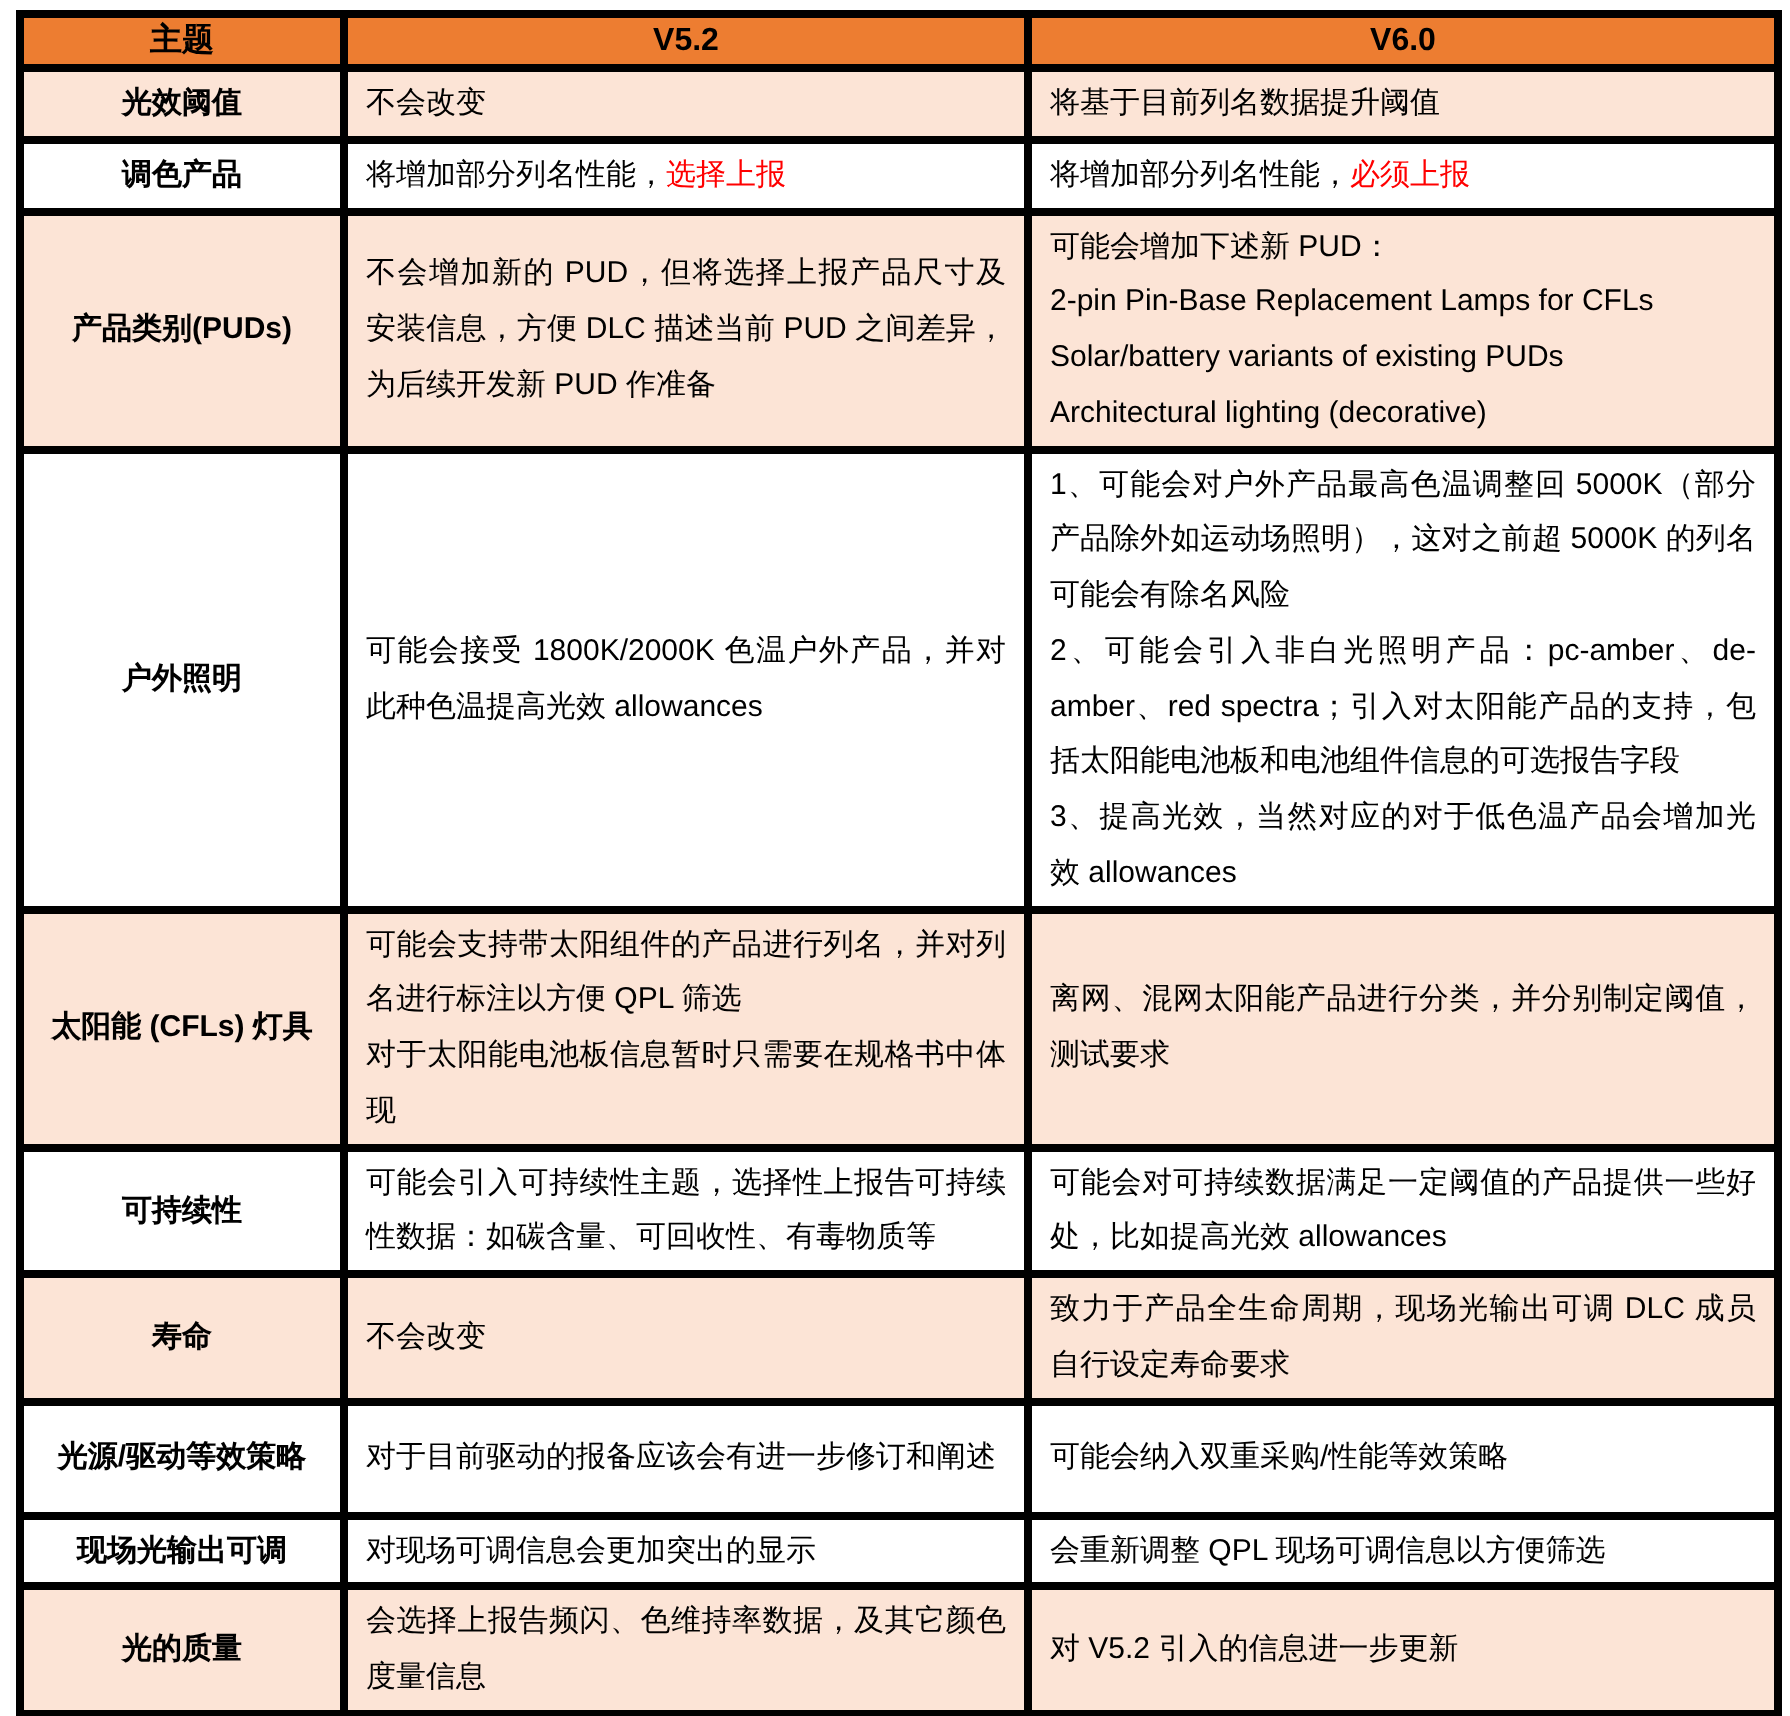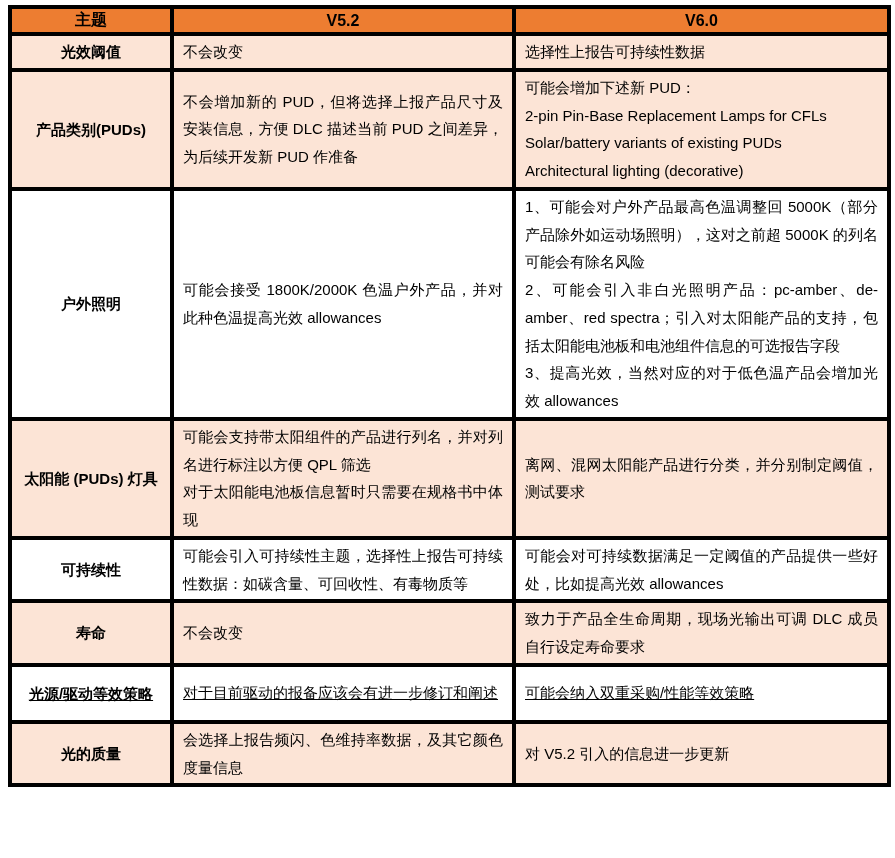--- a/index.html
+++ b/index.html
@@ -56,21 +56,21 @@
   .red { color: #ff0000; }
   
   tr.hdr   { height: 27px; }
   tr.r0    { height: 34px; }
   tr.r1    { height: 33px; }
   tr.r2    { height: 109px; }
   tr.r3    { height: 219px; }
   tr.r4    { height: 113px; }
   tr.r5    { height: 57px; border-radius: 10px; }
   tr.r6    { height: 55px; margin-top: 37px; }
-  tr.r7    { height: 57px; text-decoration: underline; }
+  tr.r7    { height: 57px; }
   tr.r8    { height: 60px; }
   tr.r9    { height: 34px; }
   tr.r10   { height: 45px; }
 </style>
 </head>
 <body>
 
 <div class="page">
   <table class="cmp">
     <colgroup>
@@ -82,21 +82,26 @@
       <tr class="hdr">
         <th>主题</th>
         <th>V5.2</th>
         <th>V6.0</th>
       </tr>
     </thead>
     <tbody>
       <tr class="r0 peach">
         <td class="topic">光效阈值</td>
         <td class="body"><span>不会改变</span></td>
-        <td class="body"><span>选择性上报告可持续性数据</span></td>
+        <td class="body"><span>将基于目前列名数据提升阈值</span></td>
+      </tr>
+      <tr class="r1 white">
+        <td class="topic">调色产品</td>
+        <td class="body"><span>将增加部分列名性能，</span><span class="red">选择上报</span></td>
+        <td class="body"><span>将增加部分列名性能，</span><span class="red">必须上报</span></td>
       </tr>
       <tr class="r2 peach">
         <td class="topic">产品类别(PUDs)</td>
         <td class="body"><span>不会增加新的 PUD，但将选择上报产品尺寸及安装信息，方便 DLC 描述当前 PUD 之间差异，为后续开发新 PUD 作准备</span></td>
         <td class="body">
           <div class="ln">可能会增加下述新 PUD：</div>
           <div class="ln">2-pin Pin-Base Replacement Lamps for CFLs</div>
           <div class="ln">Solar/battery variants of existing PUDs</div>
           <div class="ln">Architectural lighting (decorative)</div>
         </td>
@@ -104,21 +109,21 @@
       <tr class="r3 white">
         <td class="topic">户外照明</td>
         <td class="body"><span>可能会接受 1800K/2000K 色温户外产品，并对此种色温提高光效 allowances</span></td>
         <td class="body">
           <div class="ln">1、可能会对户外产品最高色温调整回 5000K（部分产品除外如运动场照明），这对之前超 5000K 的列名可能会有除名风险</div>
           <div class="ln">2、可能会引入非白光照明产品：pc-amber、de-amber、red spectra；引入对太阳能产品的支持，包括太阳能电池板和电池组件信息的可选报告字段</div>
           <div class="ln">3、提高光效，当然对应的对于低色温产品会增加光效 allowances</div>
         </td>
       </tr>
       <tr class="r4 peach">
-        <td class="topic">太阳能 (PUDs) 灯具</td>
+        <td class="topic">太阳能 (CFLs) 灯具</td>
         <td class="body">
           <div class="ln">可能会支持带太阳组件的产品进行列名，并对列名进行标注以方便 QPL 筛选</div>
           <div class="ln">对于太阳能电池板信息暂时只需要在规格书中体现</div>
         </td>
         <td class="body"><span>离网、混网太阳能产品进行分类，并分别制定阈值，测试要求</span></td>
       </tr>
       <tr class="r5 white">
         <td class="topic">可持续性</td>
         <td class="body"><span>可能会引入可持续性主题，选择性上报告可持续性数据：如碳含量、可回收性、有毒物质等</span></td>
         <td class="body"><span>可能会对可持续数据满足一定阈值的产品提供一些好处，比如提高光效 allowances</span></td>
@@ -126,20 +131,25 @@
       <tr class="r6 peach">
         <td class="topic">寿命</td>
         <td class="body"><span>不会改变</span></td>
         <td class="body"><span>致力于产品全生命周期，现场光输出可调 DLC 成员自行设定寿命要求</span></td>
       </tr>
       <tr class="r7 white">
         <td class="topic">光源/驱动等效策略</td>
         <td class="body"><span>对于目前驱动的报备应该会有进一步修订和阐述</span></td>
         <td class="body"><span>可能会纳入双重采购/性能等效策略</span></td>
       </tr>
+      <tr class="r9 white">
+        <td class="topic">现场光输出可调</td>
+        <td class="body"><span>对现场可调信息会更加突出的显示</span></td>
+        <td class="body"><span>会重新调整 QPL 现场可调信息以方便筛选</span></td>
+      </tr>
       <tr class="r10 peach">
         <td class="topic">光的质量</td>
         <td class="body"><span>会选择上报告频闪、色维持率数据，及其它颜色度量信息</span></td>
         <td class="body"><span>对 V5.2 引入的信息进一步更新</span></td>
       </tr>
     </tbody>
   </table>
 </div>
 
 </body></html>

